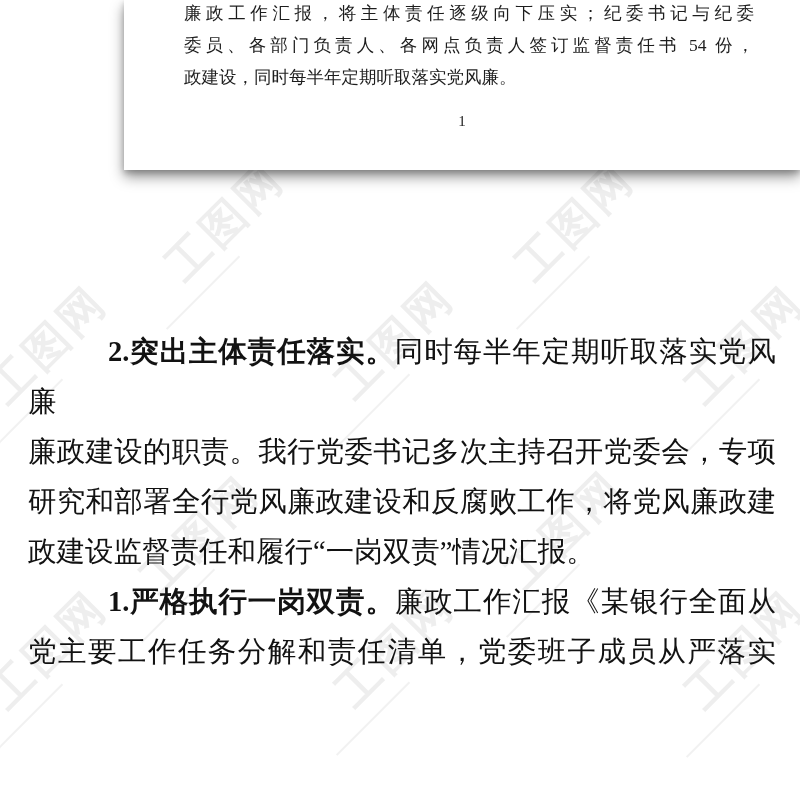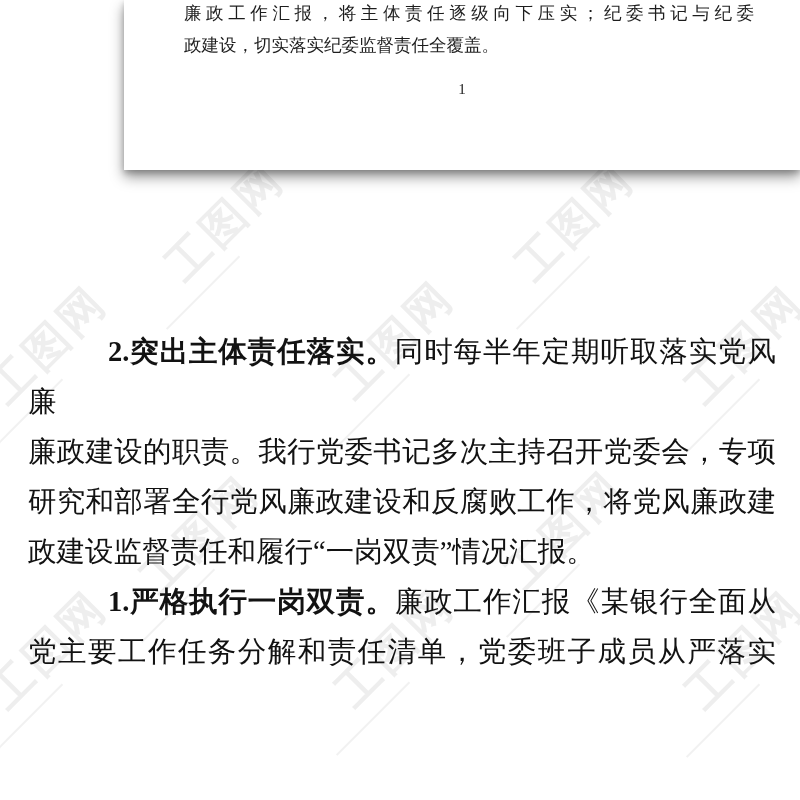--- a/index.html
+++ b/index.html
@@ -96,21 +96,22 @@
   <div class="watermark" style="left:200px; top:535px;">工图网</div>
   <div class="watermark" style="left:565px; top:530px;">工图网</div>
   <div class="watermark" style="left:395px; top:648px;">工图网</div>
   <div class="watermark" style="left:745px; top:650px;">工图网</div>
   <div class="watermark" style="left:48px;  top:650px;">工图网</div>
 </div>
 
 <div class="doc-page">
   <div class="doc-page-text">
     <div class="jline">廉政工作汇报，将主体责任逐级向下压实；纪委书记与纪委</div>
-    <div class="jline no-fill">政建设，切实落实纪委监督责任全覆盖。</div>
+    <div class="jline">委员、各部门负责人、各网点负责人签订监督责任书 54 份，</div>
+    <div class="jline no-fill">政建设，同时每半年定期听取落实党风廉。</div>
   </div>
   <div class="page-number">1</div>
 </div>
 
 <div class="body-text">
   <div class="bline indent"><span class="hd">2.突出主体责任落实。</span><span>同时每半年定期听取落实党风廉</span></div>
   <div class="bline">廉政建设的职责。我行党委书记多次主持召开党委会，专项</div>
   <div class="bline">研究和部署全行党风廉政建设和反腐败工作，将党风廉政建</div>
   <div class="bline no-fill">政建设监督责任和履行“一岗双责”情况汇报。</div>
   <div class="bline indent"><span class="hd">1.严格执行一岗双责。</span><span>廉政工作汇报《某银行全面从</span></div>

